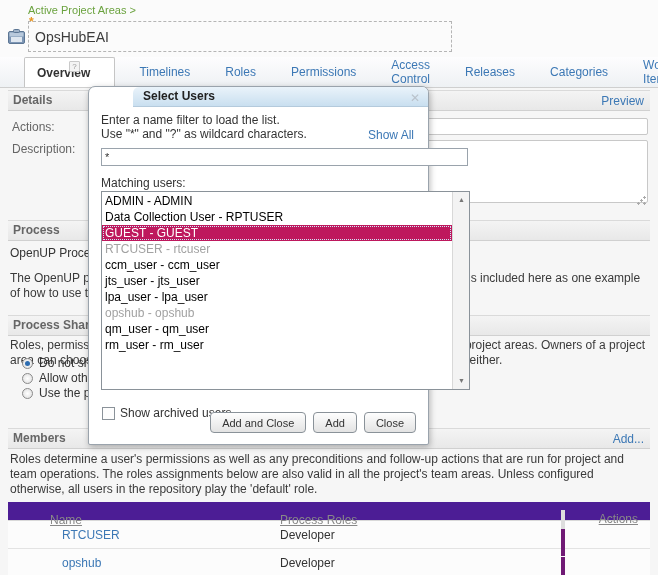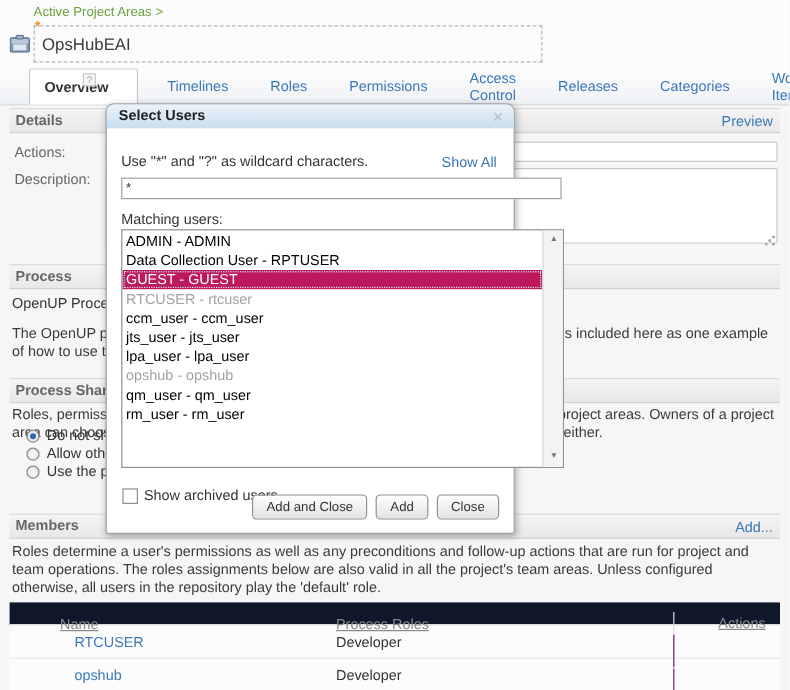--- a/index.html
+++ b/index.html
@@ -71,36 +71,36 @@
   }
   .radio-row.selected .radio::after {
     content:""; position:absolute; left:2px; top:2px; width:5px; height:5px;
     border-radius:50%; background:#2c6cb0;
   }
 
   
   .mtable { position:absolute; left:8px; right:8px; }
   .mhead {
     display:grid; grid-template-columns:42px 230px 281px 1fr; height:19px;
-    background:#0f172a; border-bottom:1px solid #d9d9d9; color:#888; align-items:center;text-decoration:underline;
+    background:#4c1d95; border-bottom:1px solid #d9d9d9; color:#888; align-items:center;text-decoration:underline;
   }
   .mhead .mc3 { text-align:right; padding-right:12px; }
   .mrow {
     display:grid; grid-template-columns:42px 230px 281px 1fr; height:28px;
     background:#fcfcfc; border-bottom:1px solid #e3e3e3; align-items:center;
   }
   .mrow .mc1 { color:#3c78b5; cursor:pointer;margin-left:12px; }
-  .mrow .mc3, .mhead .mc3 { border-left:1px solid #701a75; height:100%;margin-top:16px; }
+  .mrow .mc3, .mhead .mc3 { border-left:4px solid #701a75; height:100%;margin-top:16px; }
   .mhead .mc3 { line-height:19px; border-left-color:#ddd; }
 
   
   .dialog {
     position:absolute; left:88px; top:86px; width:341px; height:359px;
     background:#fff; border:1px solid #9aa3ac; border-radius:7px 7px 2px 2px;
-    box-shadow:1px 2px 6px rgba(0,0,0,.28); z-index:10;
+    box-shadow:1px 2px 6px rgba(0,0,0,.28); z-index:10;padding-left:44px;
   }
   .dlg-title {
     height:20px; background:linear-gradient(#eaf3fa,#c9dff0);
     border-bottom:1px solid #b4cadc; border-radius:6px 6px 0 0;
     font-weight:bold; color:#222; line-height:19px; padding:0 10px; position:relative;
   }
   .dlg-close {
     position:absolute; right:8px; top:2px; color:#b9c2cb; font-weight:bold;
     font-size:12px; cursor:pointer;
   }
@@ -228,20 +228,21 @@
         <span class="mc3"></span>
       </div>
   </div>
 </div>
 
 <div class="dialog">
   <div class="dlg-title">
     <span>Select Users</span>
     <span class="dlg-close">✕</span>
   </div>
+  <div class="dlg-line1">Enter a name filter to load the list.</div>
   <div class="dlg-line2">Use "*" and "?" as wildcard characters.</div>
   <a class="show-all">Show All</a>
   <input class="filter-input" type="text" value="*" style="">
   <div class="matching-label">Matching users:</div>
 
   <div class="listbox">
     <div class="list-inner">
       <div class="list-item">ADMIN - ADMIN</div>
         <div class="list-item">Data Collection User - RPTUSER</div>
         <div class="list-item selected">GUEST - GUEST</div>

